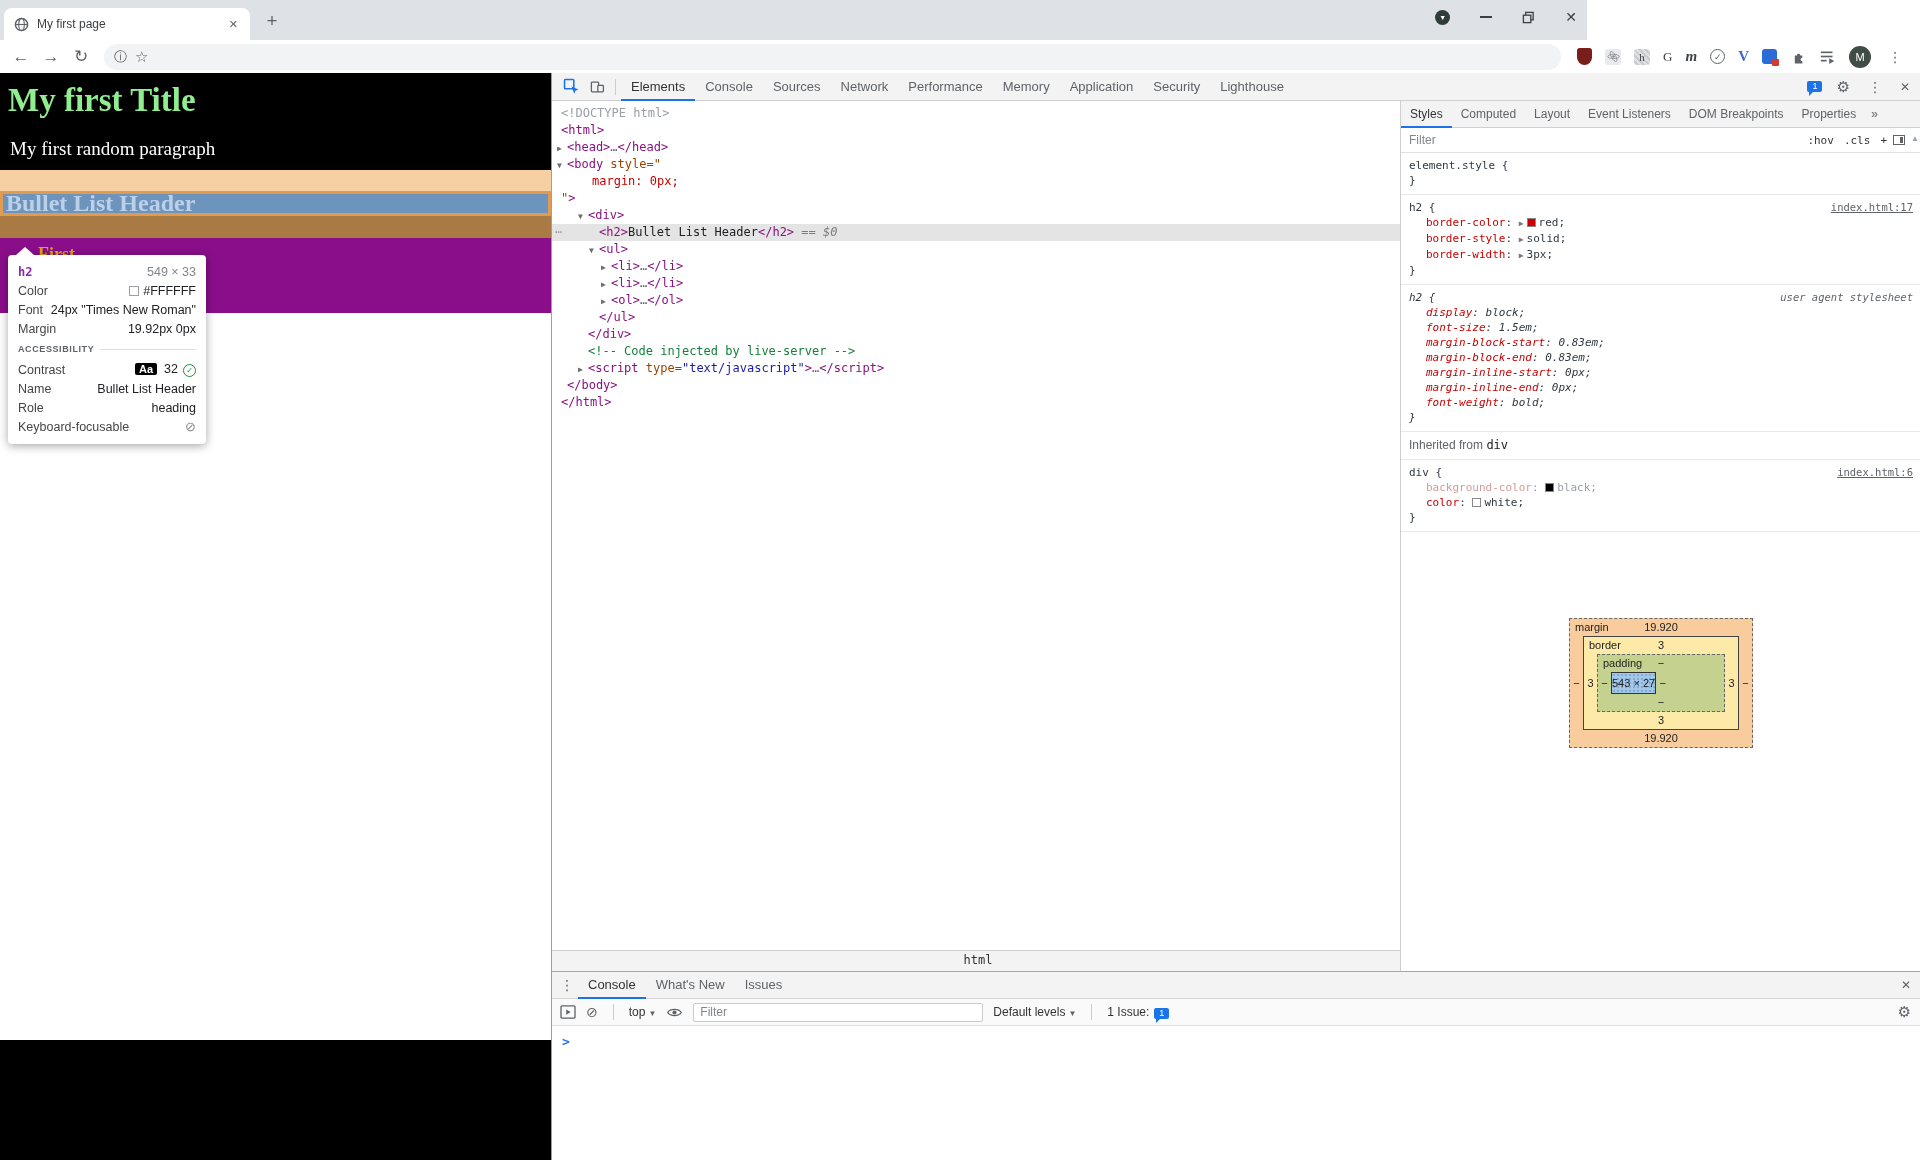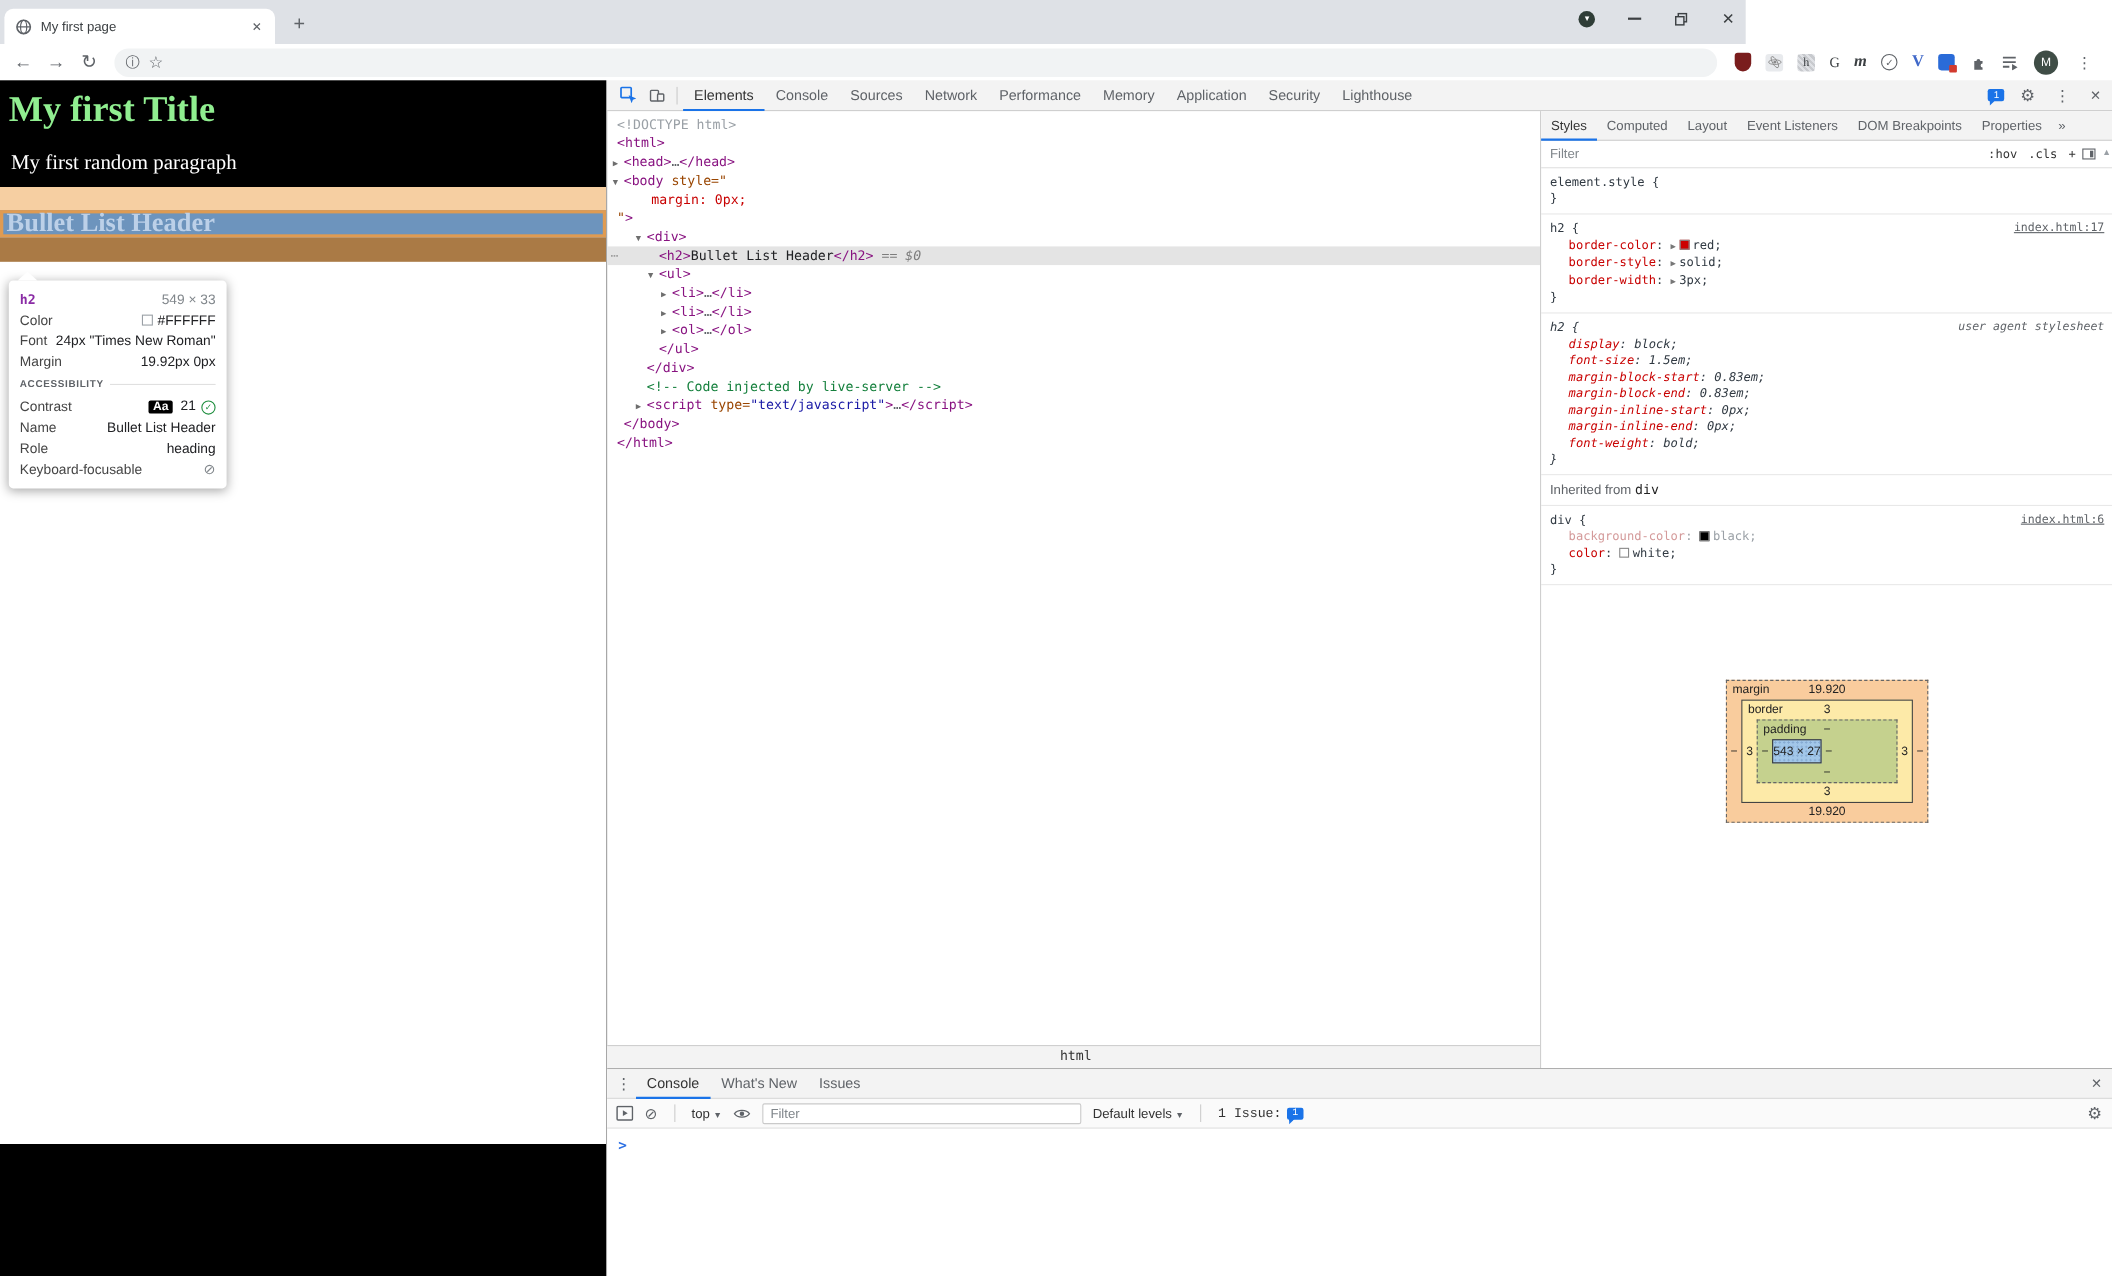--- a/index.html
+++ b/index.html
@@ -236,20 +236,23 @@
 </div>
 
 <div class="page">
   <div class="pg-black">
     <h1 class="pg-title">My first Title</h1>
     <div class="pg-para">My first random paragraph</div>
   </div>
   <div class="pg-mtop"></div>
   <div class="pg-h2">Bullet List Header</div>
   <div class="pg-mbot"></div>
+  <div class="pg-purple">
+    <div class="pg-first">First</div>
+  </div>
   <div class="pg-black2"></div>
 </div>
 
 <div class="tooltip">
   <div class="tt-row">
     <span class="tt-tag">h2</span>
     <span class="tt-dim">549 × 33</span>
   </div>
   <div class="tt-row">
     <span class="tt-lab">Color</span>
@@ -262,21 +265,21 @@
   <div class="tt-row">
     <span class="tt-lab">Margin</span>
     <span class="tt-val">19.92px 0px</span>
   </div>
   <div class="tt-acc">
     <span class="tt-acc-lab">ACCESSIBILITY</span>
     <span class="tt-acc-line"></span>
   </div>
   <div class="tt-row">
     <span class="tt-lab">Contrast</span>
-    <span class="tt-val"><span class="aa-badge">Aa</span>&nbsp;&nbsp;<span>21</span><span class="gcheck">✓</span></span>
+    <span class="tt-val"><span class="aa-badge">Aa</span>&nbsp;&nbsp;<span>32</span><span class="gcheck">✓</span></span>
   </div>
   <div class="tt-row">
     <span class="tt-lab">Name</span>
     <span class="tt-val">Bullet List Header</span>
   </div>
   <div class="tt-row">
     <span class="tt-lab">Role</span>
     <span class="tt-val">heading</span>
   </div>
   <div class="tt-row">
@@ -462,21 +465,21 @@
       <span class="seltext"><span>top</span><span class="caret">▼</span></span>
       <span class="cico">
         <svg width="17" height="13" viewBox="0 0 20 14">
           <path d="M2 7C5 2.2 15 2.2 18 7C15 11.8 5 11.8 2 7Z" fill="none" stroke="#5f6368" stroke-width="1.5"></path>
           <circle cx="10" cy="7" r="2.4" fill="#5f6368"></circle>
         </svg>
       </span>
       <input class="cfilter" placeholder="Filter" style="">
       <span class="seltext"><span>Default levels</span><span class="caret">▼</span></span>
       <span class="vsep"></span>
-      <span class="seltext" style="display:flex; align-items:center; gap:5px;font-family:Liberation Mono, monospace;">
+      <span class="seltext" style="display:flex; align-items:flex-end; gap:5px;">
         <span>1 Issue:</span>
         <span class="bubble">1</span>
       </span>
       <span class="cd-gear gear">⚙</span>
     </div>
     <div class="prompt">&gt;</div>
   </div>
 </div>
 
 </body></html>

